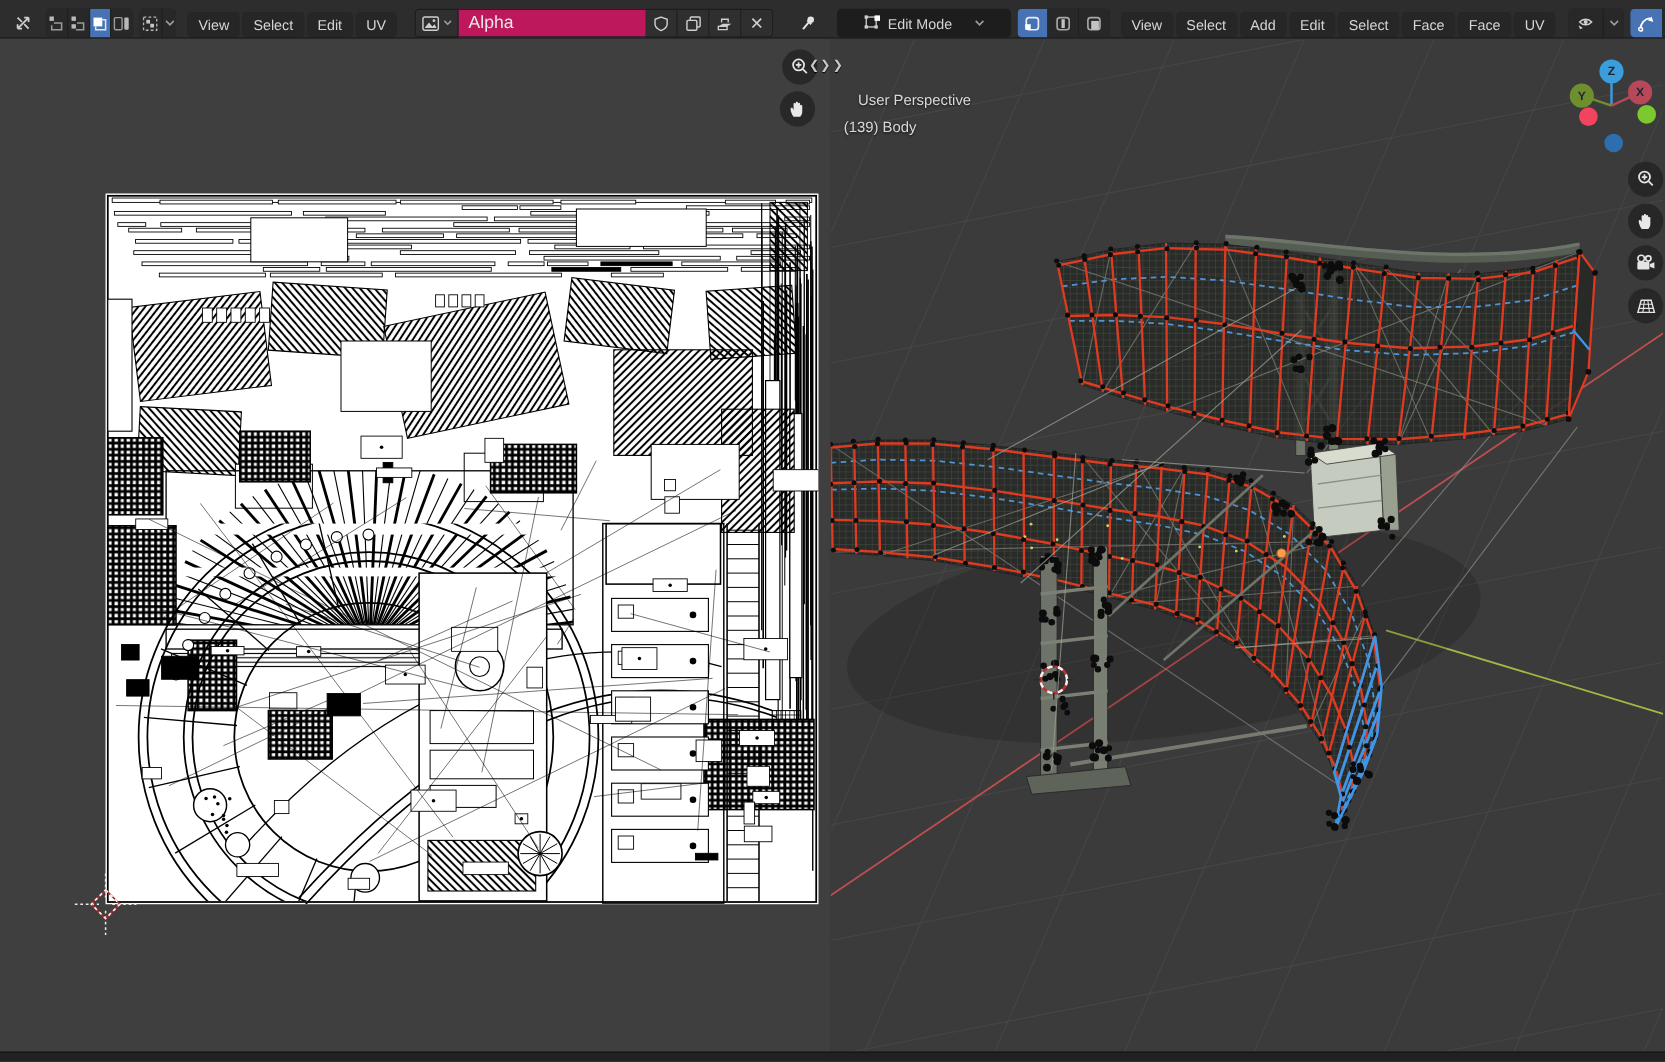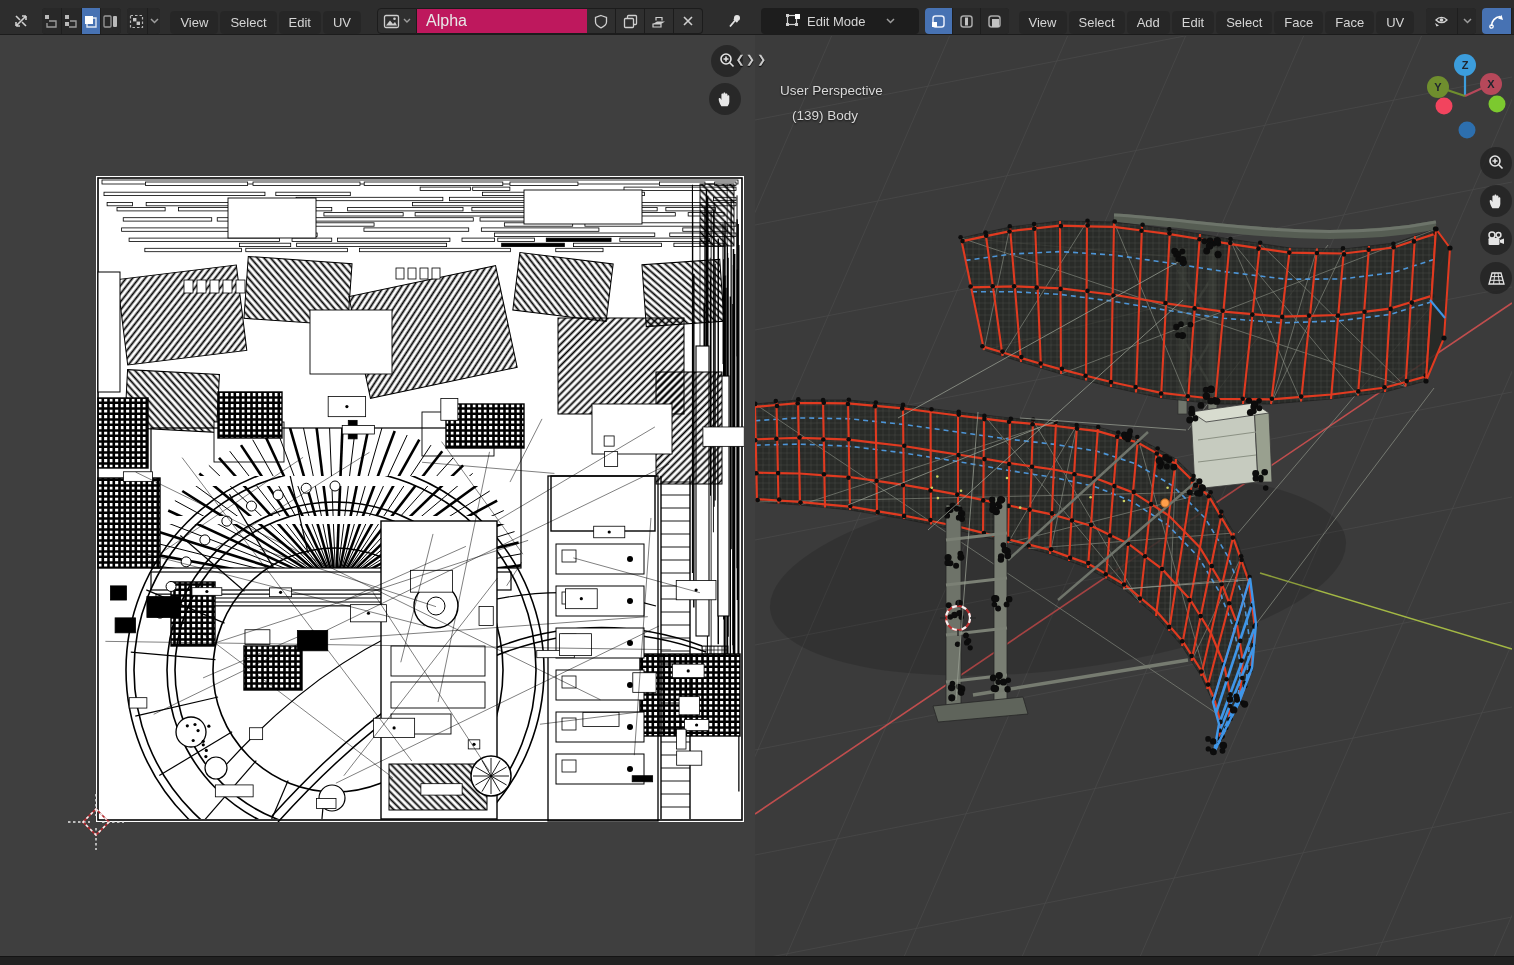--- a/index.html
+++ b/index.html
@@ -1234,21 +1234,21 @@
             <circle cx="1167" cy="503" r="4.2" fill="#ff9e4a" stroke="#b06020" stroke-width="1"></circle>
             <g>
     <circle cx="960" cy="618" r="12" fill="none" stroke="#c13030" stroke-width="2.2"></circle>
     <circle cx="960" cy="618" r="12" fill="none" stroke="#f2f2f2" stroke-width="2.2" stroke-dasharray="5 5"></circle>
     <path d="M960,600 V606 M960,630 V636 M942,618 H948 M972,618 H978" stroke="#2a2a2a" stroke-width="1.4"></path>
             </g>
           </svg>
         </div>
 
       <div class="overlay-text" style="left:25px; top:9px">User Perspective</div>
-      <div class="overlay-text" style="left:37px; top:34px">(139) Body</div>
+      <div class="overlay-text" style="left:12px; top:34px">(139) Body</div>
 
       <div class="region-chev" style="left:2px; top:17px">❯</div>
 
       <div id="nav-gizmo"><svg width="110" height="104" viewBox="0 0 110 104" xmlns="http://www.w3.org/2000/svg">
             <circle cx="57" cy="86" r="8.5" fill="#2d6fae"></circle>
             <circle cx="34" cy="62" r="8.5" fill="#f2445e"></circle>
             <circle cx="87" cy="60" r="8.5" fill="#7cc92f"></circle>
             <line x1="55" y1="52" x2="55" y2="21" stroke="#3c9ddc" stroke-width="2.2"></line>
             <circle cx="55" cy="21" r="11" fill="#3c9ddc"></circle>
             <text x="55" y="24.5" text-anchor="middle" font-size="11" font-weight="bold" fill="#20262e">Z</text>

